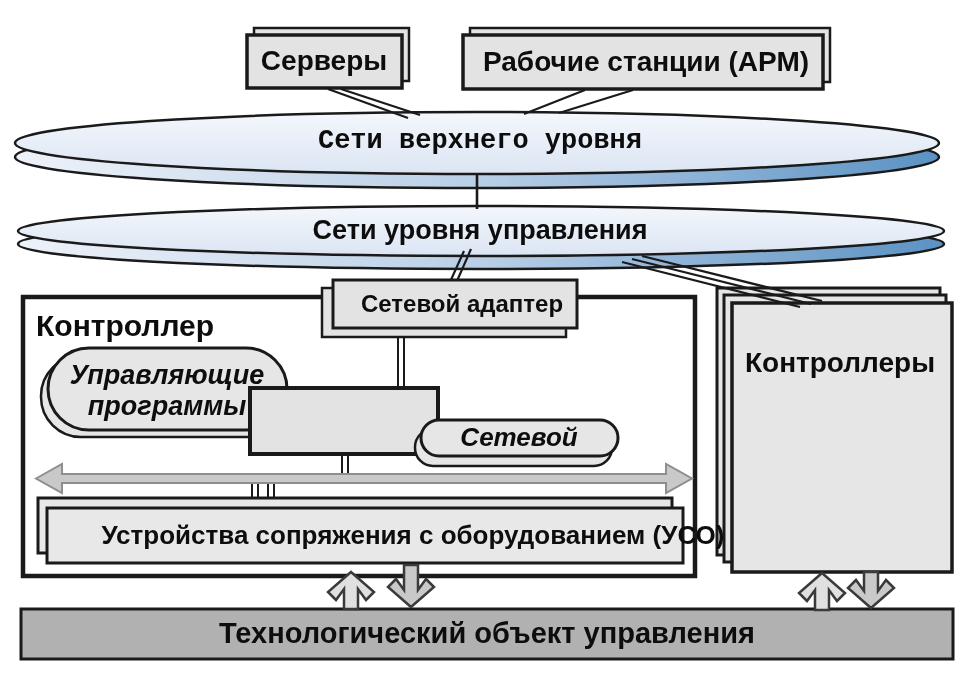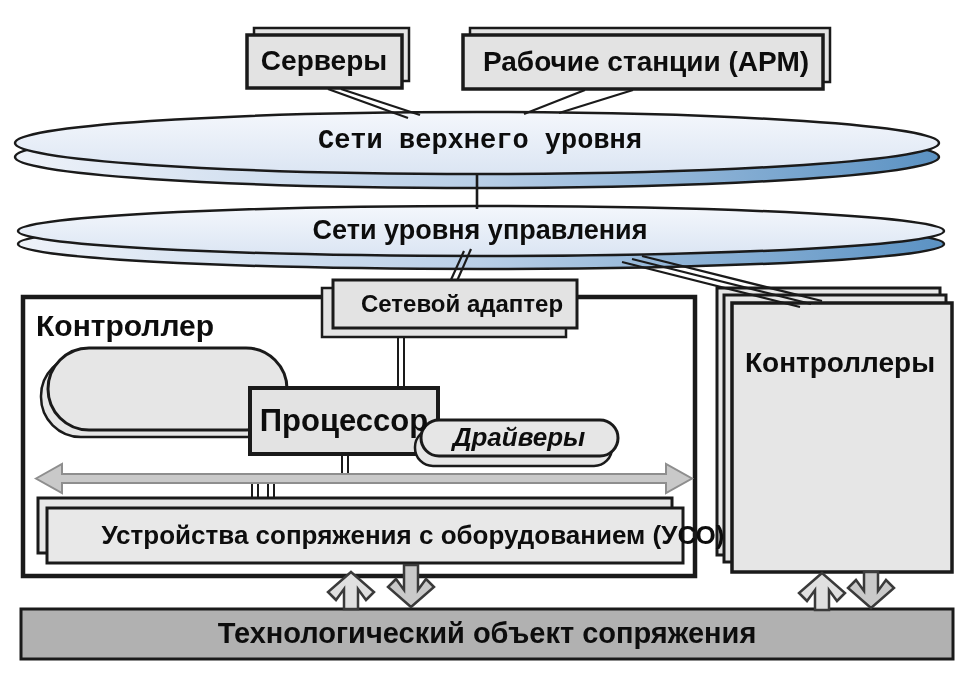--- a/index.html
+++ b/index.html
@@ -131,24 +131,27 @@
   <div class="lbl" style="left:646px;top:62px;font-size:28px;">Рабочие станции (АРМ)</div>
 
   <div class="lbl" style="left:480px;top:142px;font-size:27px;font-family:Liberation Mono, monospace;">Сети верхнего уровня</div>
 
   <div class="lbl" style="left:480px;top:231px;font-size:27px;">Сети уровня управления</div>
 
   <div class="lbl" style="left:462px;top:304px;font-size:24px;">Сетевой адаптер</div>
 
   <div class="lbl" style="left:36px;top:326px;font-size:30px;transform:translateY(-50%);text-align:center;">Контроллер</div>
 
+  <div class="lbl italic" style="left:167px;top:391px;font-size:27px;">
+    <div>Управляющие</div>
+    <div>программы</div>
+  </div>
 
-  <div class="lbl" style="left:344px;top:421px;font-size:31px;">Процессор</div>
 
-  <div class="lbl italic" style="left:519px;top:438px;font-size:26px;">Драйверы</div>
+  <div class="lbl italic" style="left:519px;top:438px;font-size:26px;">Сетевой</div>
 
   <div class="lbl" style="left:365px;top:536px;font-size:26px;margin-left:48px;">Устройства сопряжения с оборудованием (УСО)</div>
 
   <div class="lbl" style="left:840px;top:331px;font-size:28px;margin-top:32px;">Контроллеры</div>
 
-  <div class="lbl" style="left:487px;top:634px;font-size:29px;">Технологический объект сопряжения</div>
+  <div class="lbl" style="left:487px;top:634px;font-size:29px;">Технологический объект управления</div>
 
 </div>
 
 </body></html>

